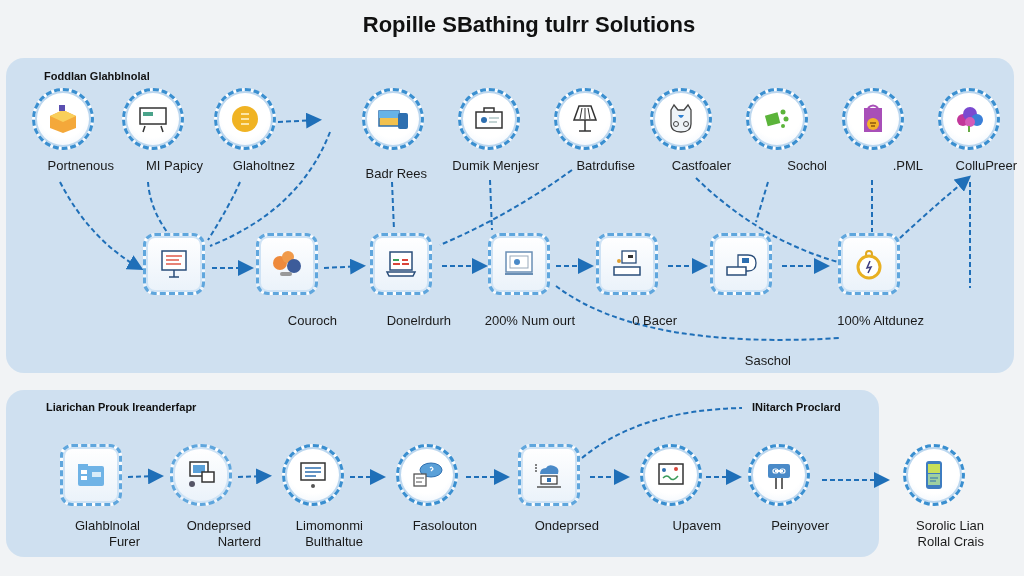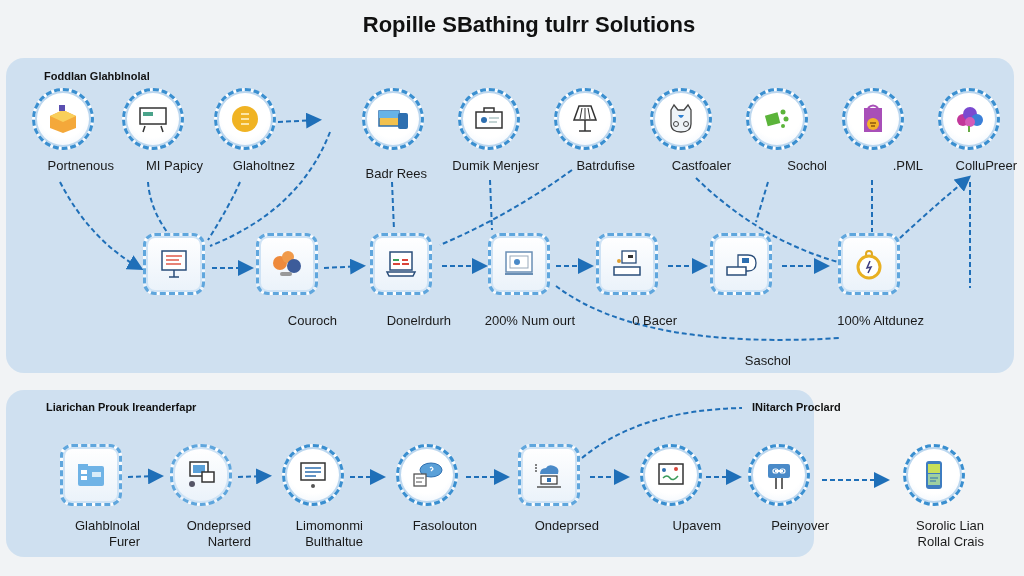--- a/index.html
+++ b/index.html
@@ -11,21 +11,21 @@
     position: relative;
   }
   .title {
     position: absolute; left: 17px; top: 12px; width: 1024px;
     text-align: center; font-weight: bold; font-size: 22px; color: #111;
   }
   .panel {
     position: absolute; background: #cfe0f0; border-radius: 18px;
   }
   #panel-top { left: 6px; top: 58px; width: 1008px; height: 315px; }
-  #panel-bottom { left: 6px; top: 390px; width: 808px; height: 167px; }
+  #panel-bottom { left: 6px; top: 390px; width: 873px; height: 167px; }
   .panel-title {
     position: absolute; font-weight: bold; font-size: 11px; color: #111;
   }
   svg.links { position: absolute; left: 0; top: 0; width: 1024px; height: 576px; pointer-events: none; }
   .node { position: absolute; }
   .circle {
     position: absolute; width: 62px; height: 62px; border-radius: 50%;
     background: radial-gradient(circle at 50% 40%, #ffffff 55%, #e8f1fa 100%);
     border: 3px dashed #3a8fd0;
     box-shadow: 0 0 0 2px #bcd7ef inset;
@@ -318,21 +318,21 @@
     <div class="square" style="border-radius:50%/45%;">
       <svg class="icon" viewBox="0 0 34 34">
           <rect x="6" y="4" width="18" height="14" fill="#fff" stroke="#333" stroke-width="1.5"></rect>
           <rect x="9" y="7" width="12" height="8" fill="#5aa0d8"></rect>
           <rect x="18" y="14" width="12" height="10" fill="#fff" stroke="#333" stroke-width="1.5"></rect>
           <circle cx="8" cy="26" r="3" fill="#556"></circle>
         </svg>
     </div>
   </div>
   <div class="label" style="left:151px; top:518px; width:100px;">Ondeprsed</div>
-  <div class="label" style="left:151px; top:534px; width:100px;">Narterd</div>
+  <div class="label" style="left:161px; top:534px; width:100px;">Narterd</div>
 
   <div class="node" style="left:282px; top:444px;">
     <div class="circle">
       <svg class="icon" viewBox="0 0 34 34">
           <rect x="5" y="5" width="24" height="17" fill="#fff" stroke="#333" stroke-width="1.5"></rect>
           <path d="M9 10 H25 M9 14 H25 M9 18 H20" stroke="#2e6fb0" stroke-width="1.5"></path>
           <circle cx="17" cy="28" r="2" fill="#555"></circle>
         </svg>
     </div>
   </div>

